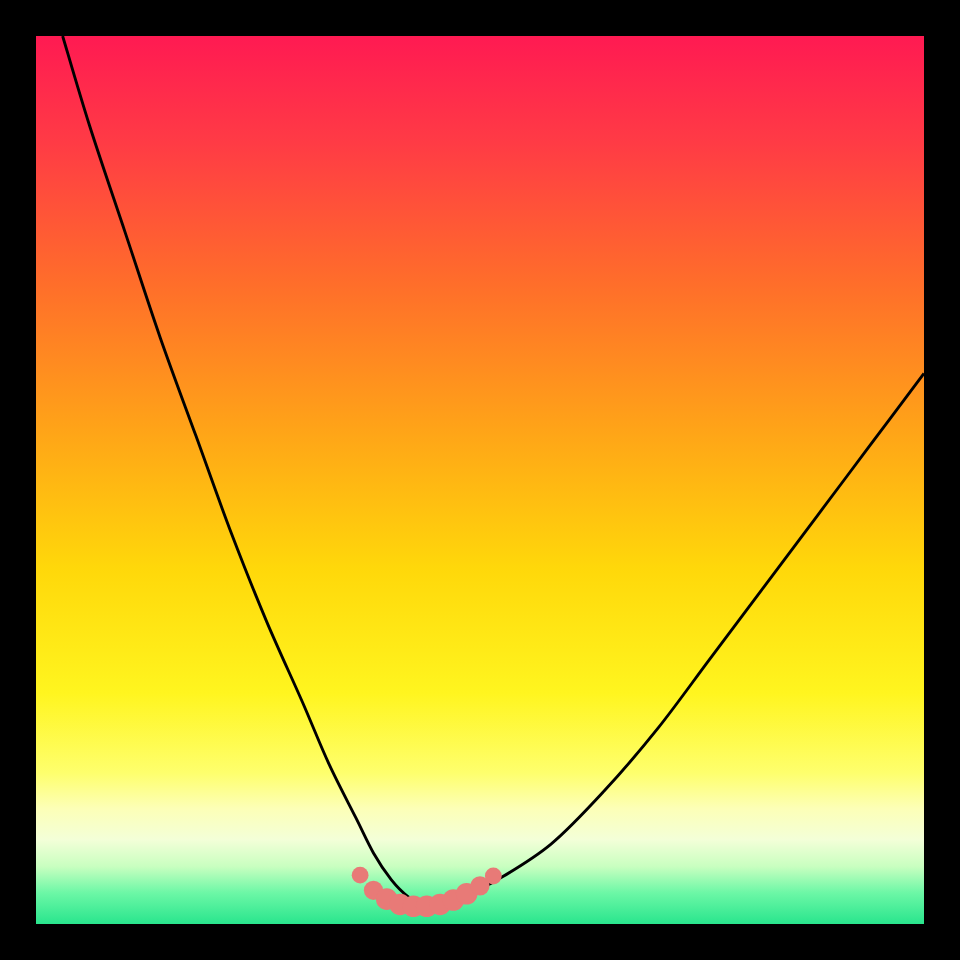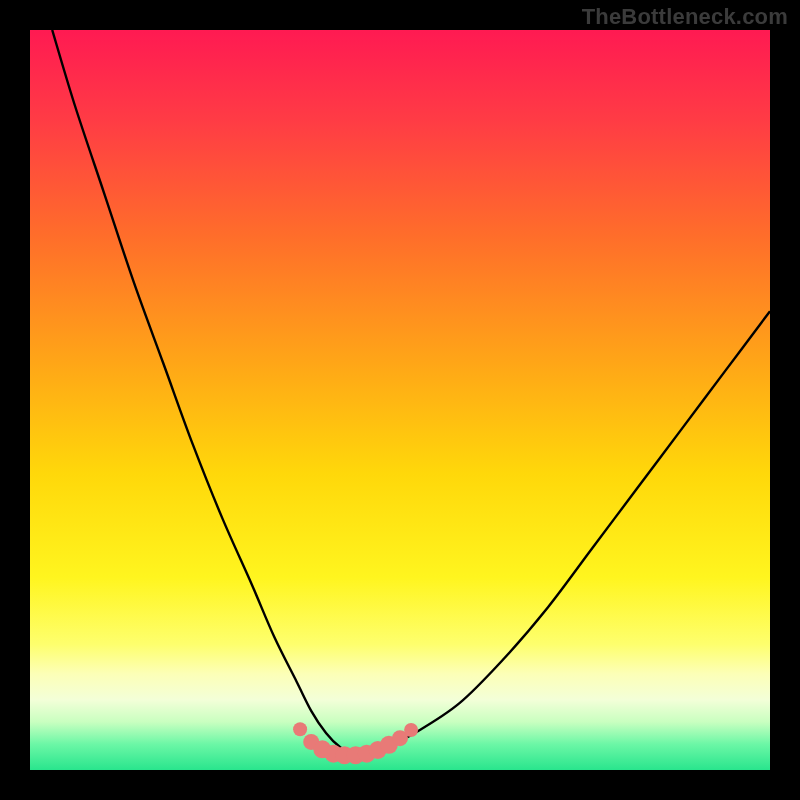--- a/index.html
+++ b/index.html
@@ -91,15 +91,14 @@
           <circle cx="336.7" cy="723.7" r="9" fill="#e87a77"></circle>
           <circle cx="347.8" cy="720.0" r="9" fill="#e87a77"></circle>
           <circle cx="358.9" cy="714.8" r="9" fill="#e87a77"></circle>
           <circle cx="370.0" cy="708.2" r="8" fill="#e87a77"></circle>
           <circle cx="381.1" cy="700.0" r="7" fill="#e87a77"></circle>
         </g>
     </svg>
 
   </div>
 
-  <div class="watermark">TheBottleneck.com</div>
 
 </div>
 
 </body></html>

